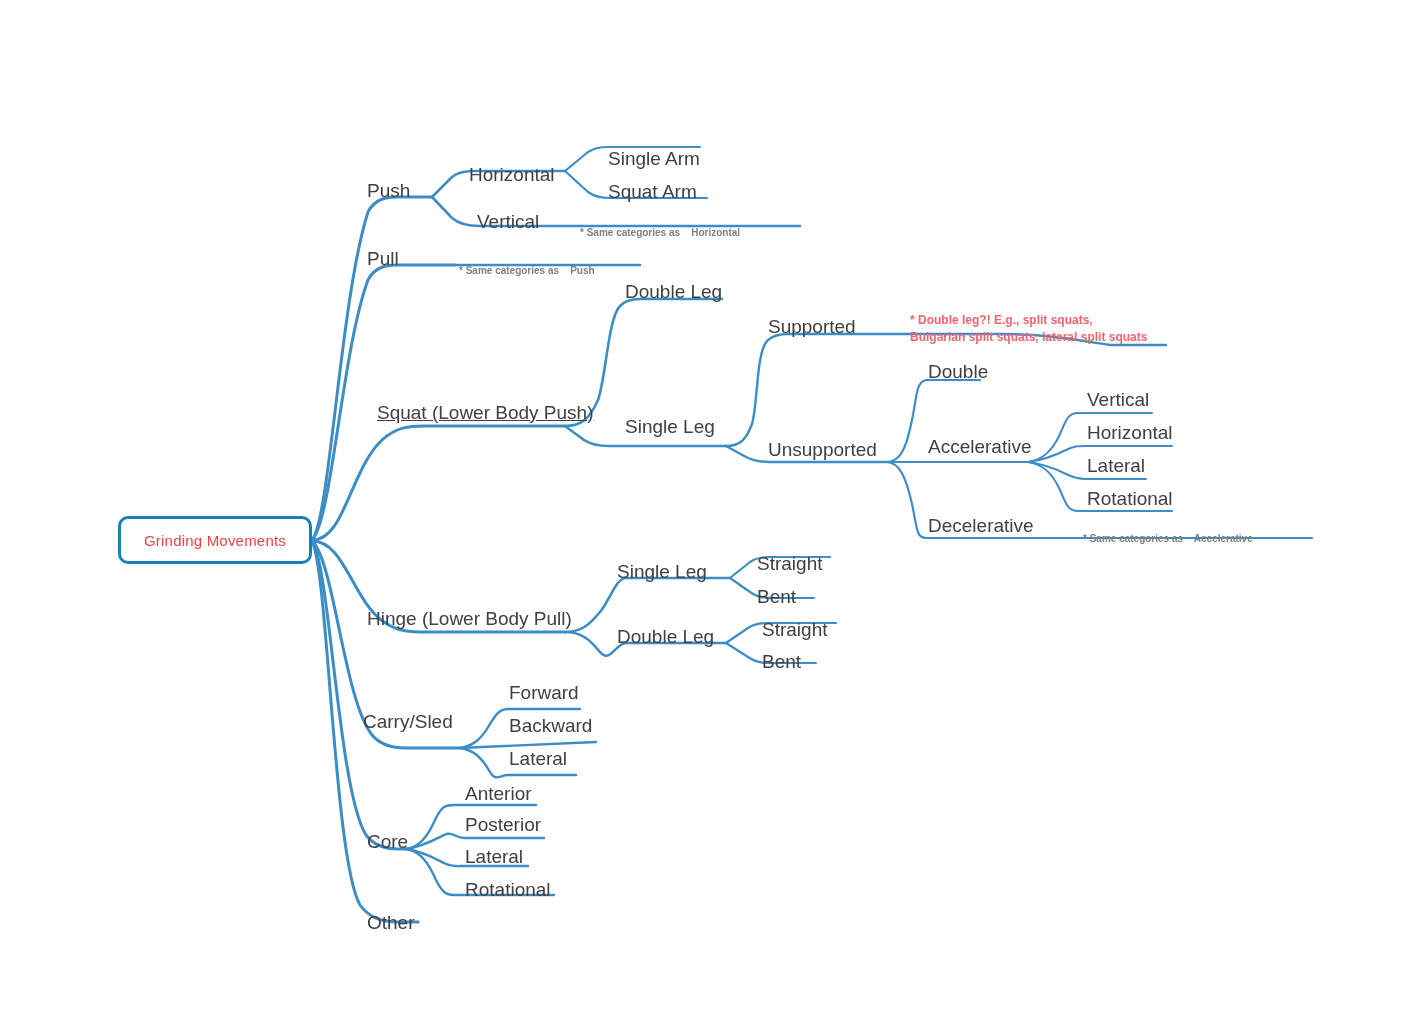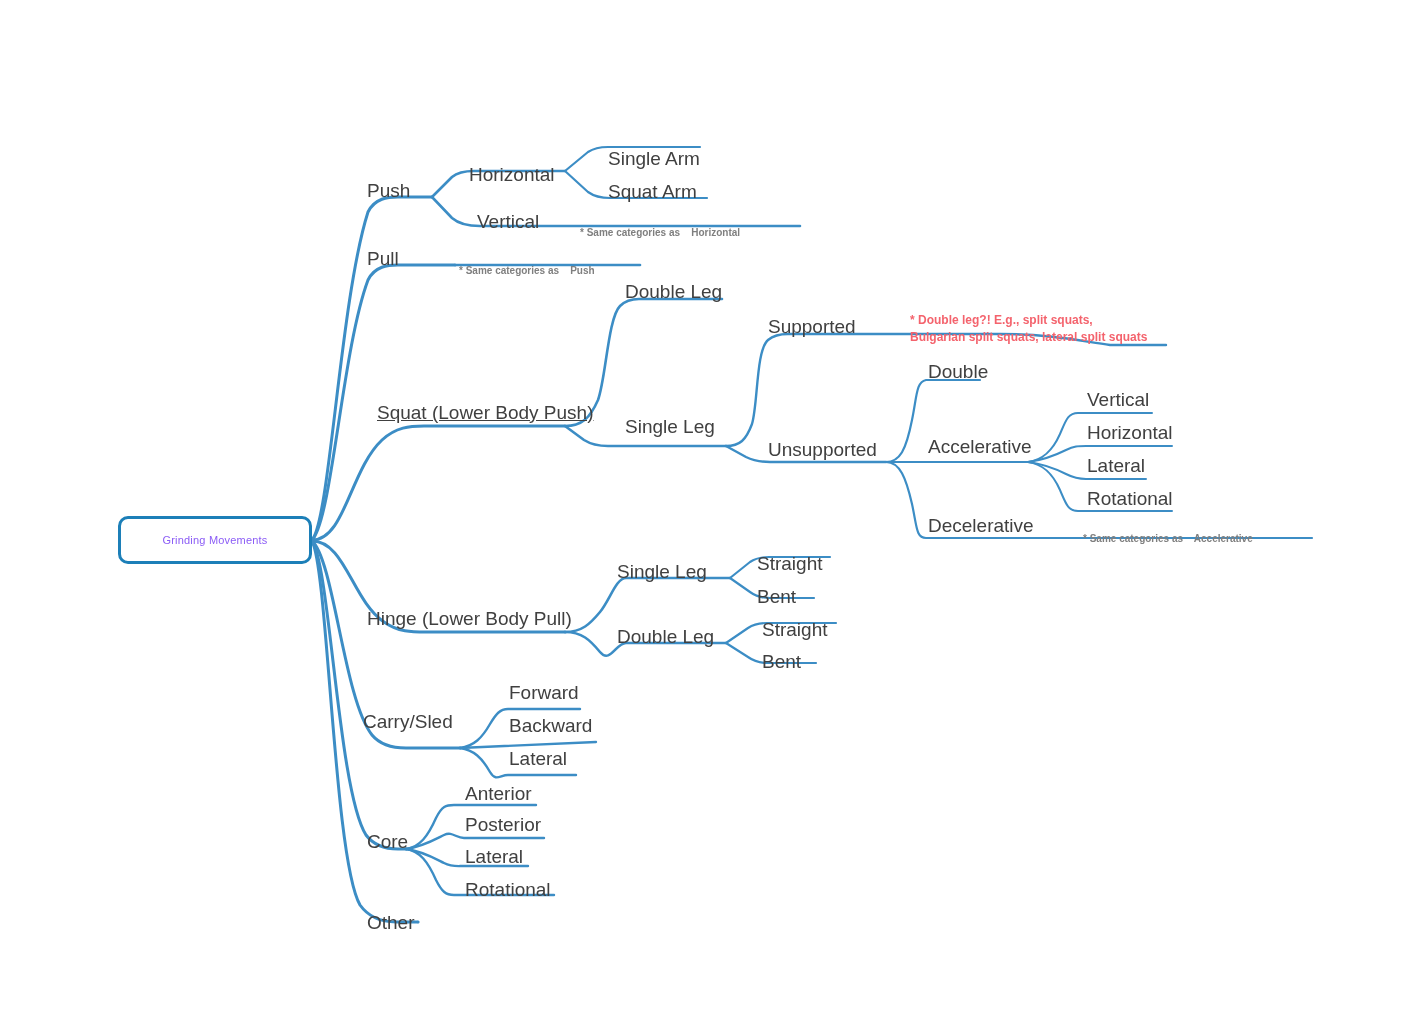--- a/index.html
+++ b/index.html
@@ -34,22 +34,22 @@
     height: 48px;
     box-sizing: border-box;
     border: 3px solid #1C7FB8;
     border-radius: 10px;
     background: #ffffff;
     display: flex;
     align-items: center;
     justify-content: center;
   }
   .root-label {
-    font-size: 11px;
-    color: #8b5cf6;
+    font-size: 15px;
+    color: #ef4444;
     letter-spacing: 0.2px;
     white-space: nowrap;
   }
   .node-label {
     position: absolute;
     font-size: 19px;
     color: #404040;
     white-space: nowrap;
     line-height: 1;
   }

